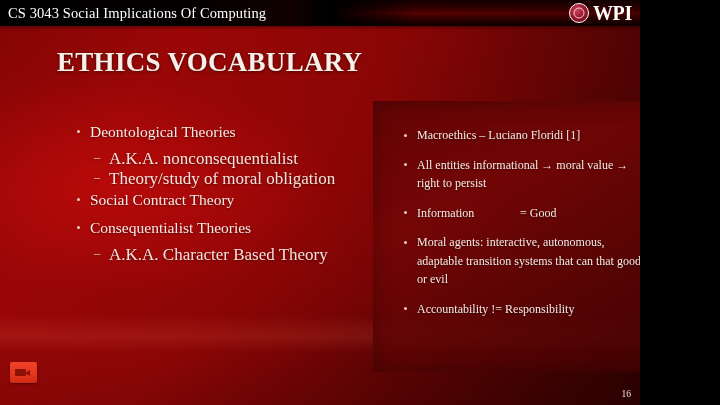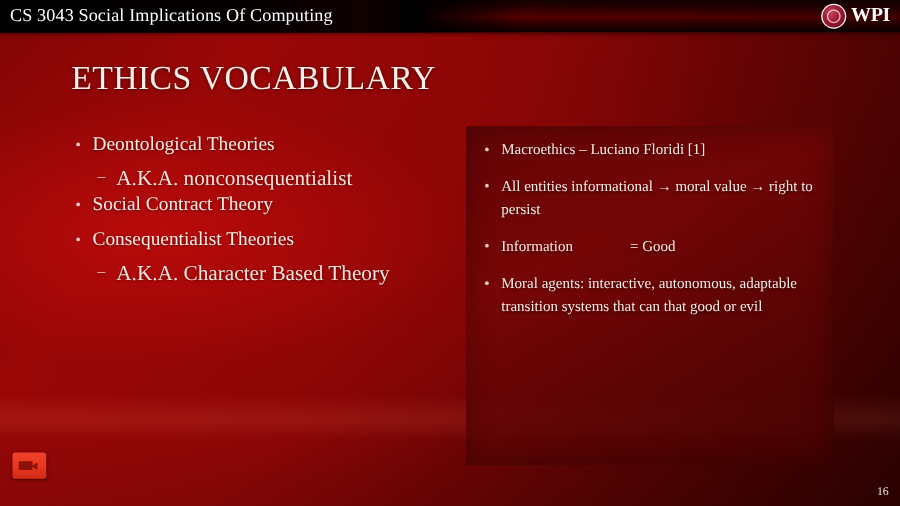--- a/index.html
+++ b/index.html
@@ -7,21 +7,21 @@
     margin: 0;
     padding: 0;
     background: #000;
   }
   body {
     font-family: "Liberation Serif", "DejaVu Serif", serif;
   }
 
   .slide {
     position: relative;
-    width: 720px;
+    width: 640px;
     height: 405px;
     overflow: hidden;
     background:
       radial-gradient(ellipse 90% 70% at 18% 46%, rgba(190,10,10,0.85) 0%, rgba(150,6,6,0.45) 38%, rgba(90,2,2,0.0) 72%),
       linear-gradient(125deg, #7d0505 0%, #9c0707 22%, #8a0606 45%, #5e0303 72%, #360101 100%);
     color: #f3e9e4;
     user-select: none;
   }
 
   
@@ -101,37 +101,38 @@
     content: "";
     position: absolute;
     left: 50%; top: 50%;
     transform: translate(-50%,-50%);
     width: 9px; height: 9px;
     border-radius: 50%;
     border: 1px solid rgba(255,255,255,0.75);
   }
   .wpi-text {
     font-family: "Liberation Serif", "DejaVu Serif", serif;
-    font-size: 16px;
+    font-size: 20px;
     font-weight: bold;
     color: #ffffff;
     line-height: 20px;
     letter-spacing: -0.3px;
   }
 
   
   .slide-title {
     position: absolute;
     left: 57px;
     top: 45px;
     font-size: 27px;
     line-height: 34px;
     color: #f7efe9;
     letter-spacing: 0.3px;
     text-shadow: 0 1px 3px rgba(0,0,0,0.55);
+    font-weight: bold;
   }
 
   
   .col-left {
     position: absolute;
     left: 58px;
     top: 106px;
     width: 300px;
   }
   .panel-right {
@@ -142,21 +143,21 @@
     height: 271px;
     background: linear-gradient(155deg, rgba(96,4,4,0.92) 0%, rgba(116,6,6,0.80) 35%, rgba(70,2,2,0.88) 100%);
     box-shadow: inset 0 0 22px rgba(0,0,0,0.30);
   }
   .panel-inner {
     padding: 9px 10px 0 10px;
   }
 
   ul.bullets {
     list-style: none;
-    margin: 0;
+    margin: 16px;
     padding: 0;
   }
   ul.bullets li.lvl1 {
     position: relative;
     padding-left: 16px;
     font-size: 15.5px;
     line-height: 19px;
     color: #f6ece6;
     margin-bottom: 9px;
     text-shadow: 0 1px 2px rgba(0,0,0,0.45);
@@ -265,35 +266,37 @@
     <div class="wpi-seal"></div>
     <div class="wpi-text">WPI</div>
   </div>
 
   <div class="slide-title">ETHICS VOCABULARY</div>
 
   <div class="col-left">
     <ul class="bullets">
       <li class="lvl1">Deontological Theories</li>
       <li class="lvl2">A.K.A. nonconsequentialist</li>
+      <li class="lvl2">Theory/study of moral obligation</li>
       <li class="lvl1">Social Contract Theory</li>
       <li class="lvl1">Consequentialist Theories</li>
       <li class="lvl2">A.K.A. Character Based Theory</li>
     </ul>
   </div>
 
   <div class="panel-right">
     <div class="panel-inner">
       <ul class="bullets">
         <li class="lvl1">Macroethics – Luciano Floridi [1]</li>
         <li class="lvl1">All entities informational → moral value → right to persist</li>
         <li class="lvl1">
           <span class="kv-key">Information</span><span>= Good</span>
         </li>
         <li class="lvl1">Moral agents: interactive, autonomous, adaptable transition systems that can that good or evil</li>
+        <li class="lvl1">Accountability != Responsibility</li>
       </ul>
     </div>
   </div>
 
   <div class="video-icon"></div>
   <div class="copyright">© 2020 Keith A. Pray</div>
   <div class="page-number">16</div>
 
 </div>
 

